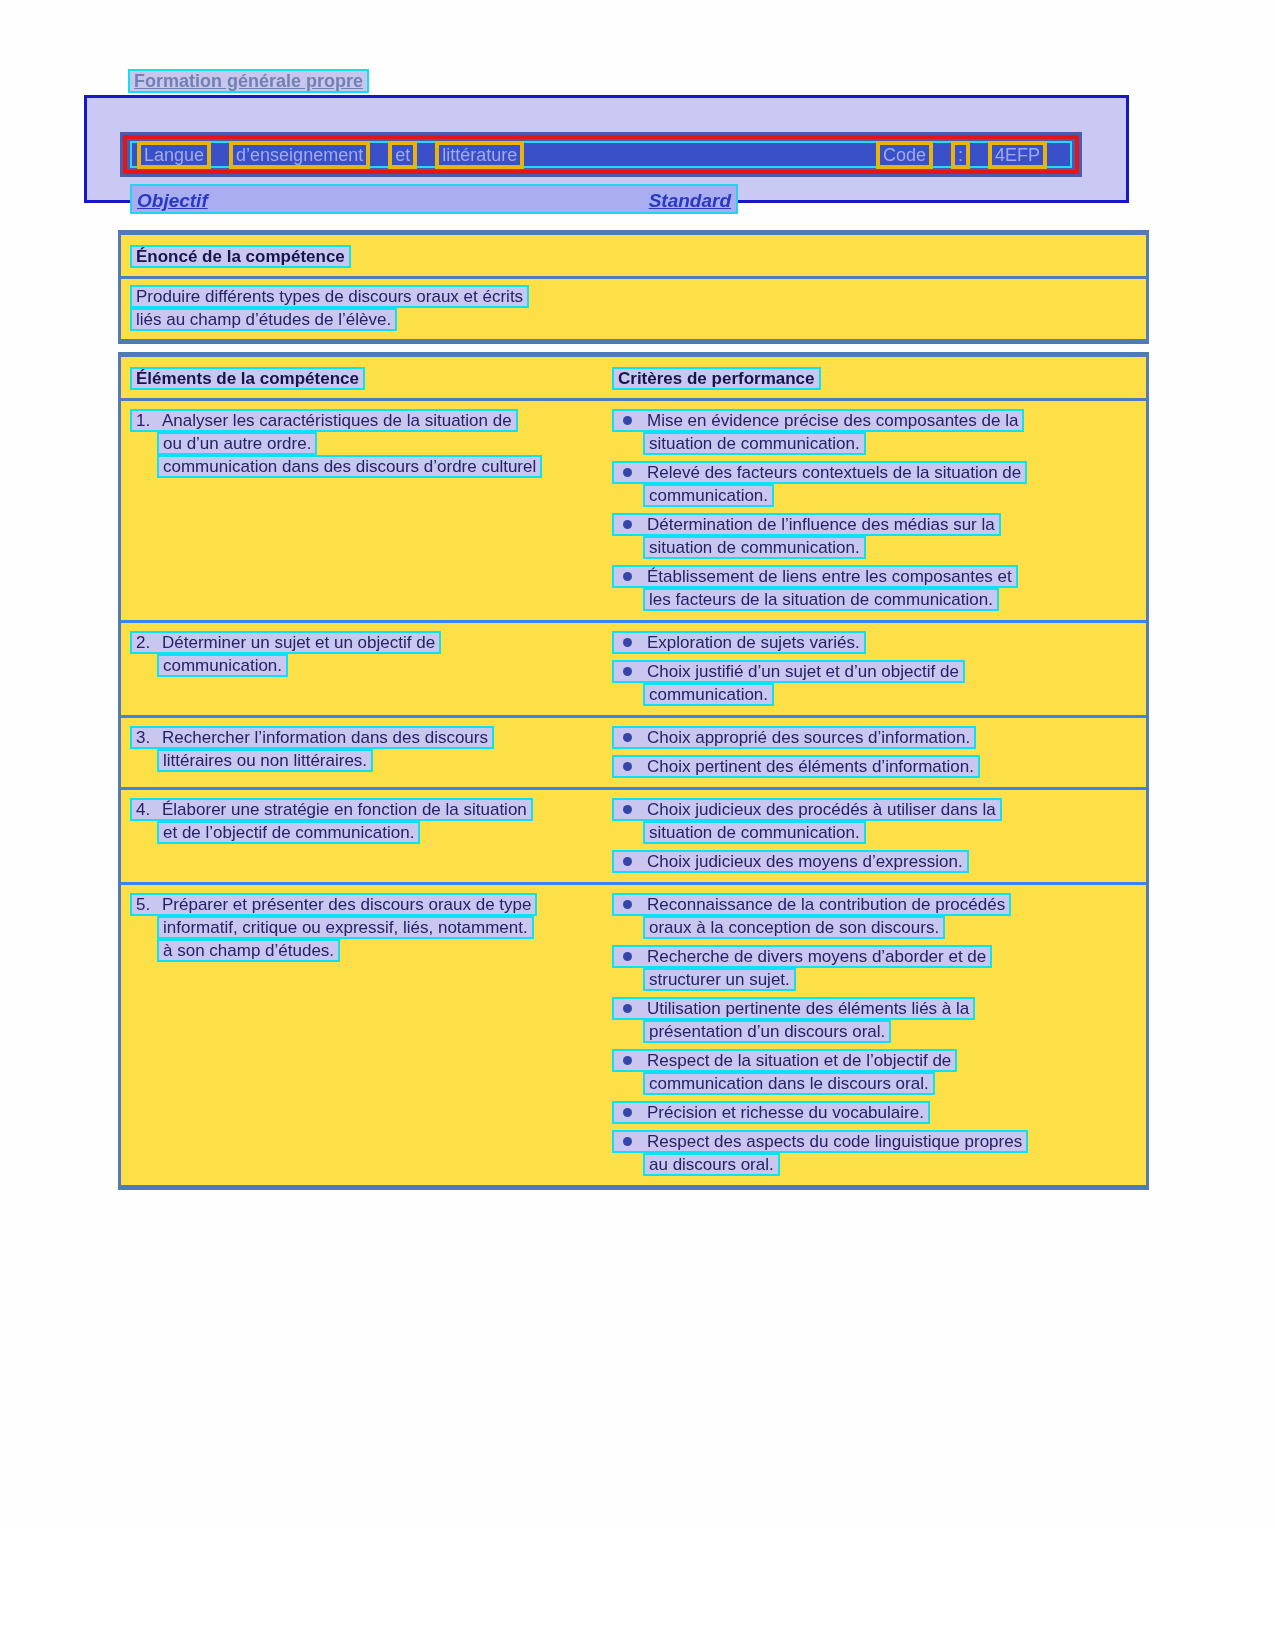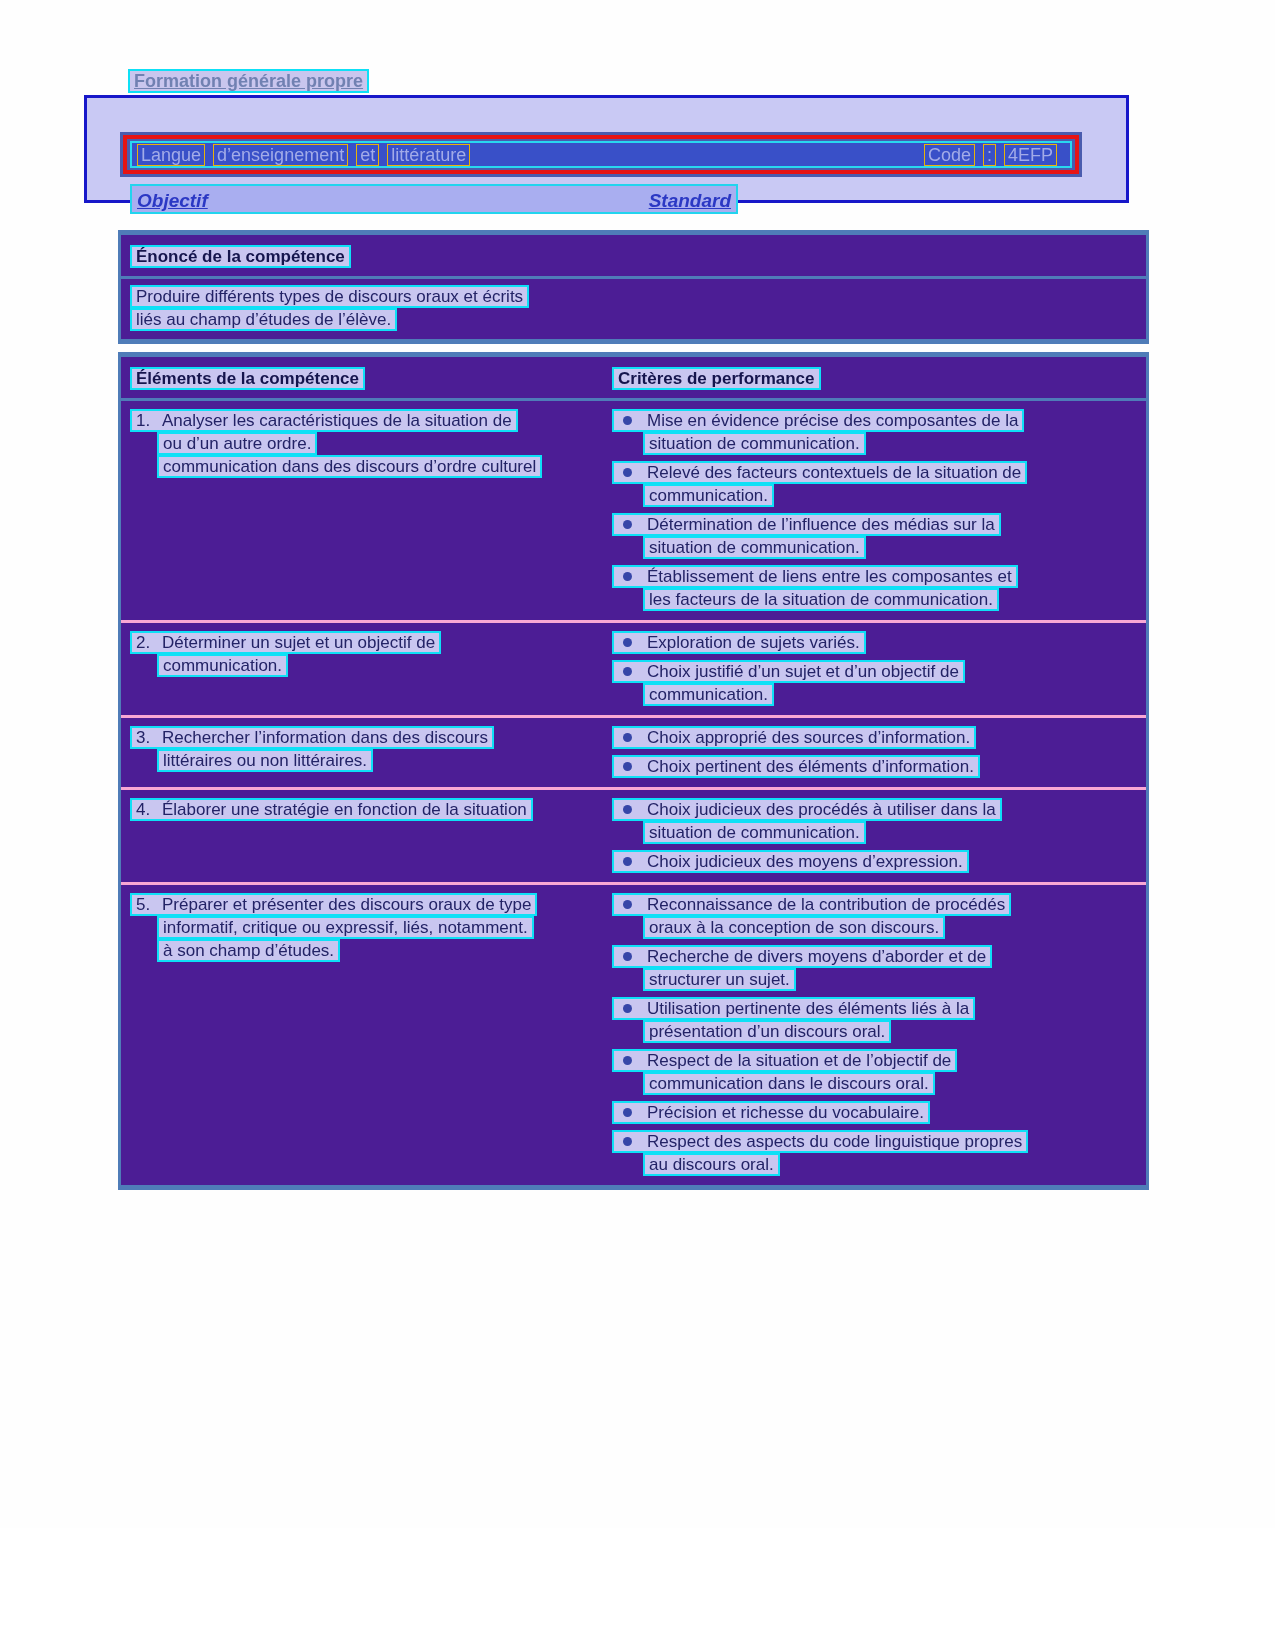--- a/index.html
+++ b/index.html
@@ -25,47 +25,47 @@
     background:#c9c9f4;border:3px solid #1717c9;
   }
   .bar{position:absolute;left:33px;top:34px;width:962px;height:45px;background:#4a5cae;}
   .bar-red{position:absolute;left:3px;right:3px;top:3px;bottom:3px;border:4px solid #e61414;}
   .bar-line{
     position:absolute;left:3px;right:3px;top:2px;bottom:2px;
     background:#3950c8;border:2px solid #28d8f0;
     display:flex;align-items:center;padding:0 5px;
   }
   .bar-word{
-    border:1px solid #eab308;color:#a2abe8;font-size:18px;line-height:20px;
-    padding:0 3px;margin-right:8px;white-space:nowrap;
+    border:4px solid #eab308;color:#a2abe8;font-size:18px;line-height:20px;
+    padding:0 3px;margin-right:18px;white-space:nowrap;
   }
   .bar-spacer{flex:1;}
   
   .obj-strip{
     position:absolute;left:43px;top:86px;width:594px;height:26px;
     background:#a9aef0;border:2px solid #22d4ee;
     display:flex;justify-content:space-between;align-items:flex-end;padding:0 5px;
   }
   .obj-strip span{
     font-size:19px;font-weight:bold;font-style:italic;color:#2b38c4;
     text-decoration:underline;white-space:nowrap;
   }
   
   .tbl{
-    position:absolute;left:118px;width:1031px;background:#4c1d95;
+    position:absolute;left:118px;width:1031px;background:#fde047;
     border:3px solid #4f7cb8;border-top-width:5px;border-bottom-width:5px;
     box-sizing:border-box;
   }
   .tbl1{top:230px;}
   .tbl2{top:352px;}
   .t-head{padding:10px 9px 8px;border-bottom:3px solid #4f7cb8;}
   .t-head .hl{font-weight:bold;color:#15154d;}
   .t1-body{padding:6px 9px 8px;}
   .grid2{display:grid;grid-template-columns:482px 1fr;}
-  .trow{padding:8px 9px 9px;border-bottom:3px solid #f9a8d4;}
+  .trow{padding:8px 9px 9px;border-bottom:3px solid #3b82f6;}
   .trow:last-child{border-bottom:none;}
   .line{height:23px;}
   .cont{margin-left:27px;}
   .bcont{margin-left:31px;}
   .num{display:inline-block;width:26px;}
   .bullet{margin-bottom:6px;}
   .bullet:last-child{margin-bottom:0;}
   .dot{
     display:inline-block;width:9px;height:9px;border-radius:50%;
     background:#3646a8;margin:0 15px 0 5px;vertical-align:1px;
@@ -173,20 +173,21 @@
         </div>
         <div class="bullet">
           <div class="line"><span class="hl"><span class="dot"></span><span>Choix pertinent des éléments d’information.</span></span></div>
         </div>
       </div>
     </div>
 
     <div class="trow grid2">
       <div>
         <div class="line"><span class="hl"><span class="num">4.</span><span>Élaborer une stratégie en fonction de la situation</span></span></div>
+        <div class="line cont"><span class="hl">et de l’objectif de communication.</span></div>
       </div>
       <div>
         <div class="bullet">
           <div class="line"><span class="hl"><span class="dot"></span><span>Choix judicieux des procédés à utiliser dans la</span></span></div>
           <div class="line bcont"><span class="hl">situation de communication.</span></div>
         </div>
         <div class="bullet">
           <div class="line"><span class="hl"><span class="dot"></span><span>Choix judicieux des moyens d’expression.</span></span></div>
         </div>
       </div>

